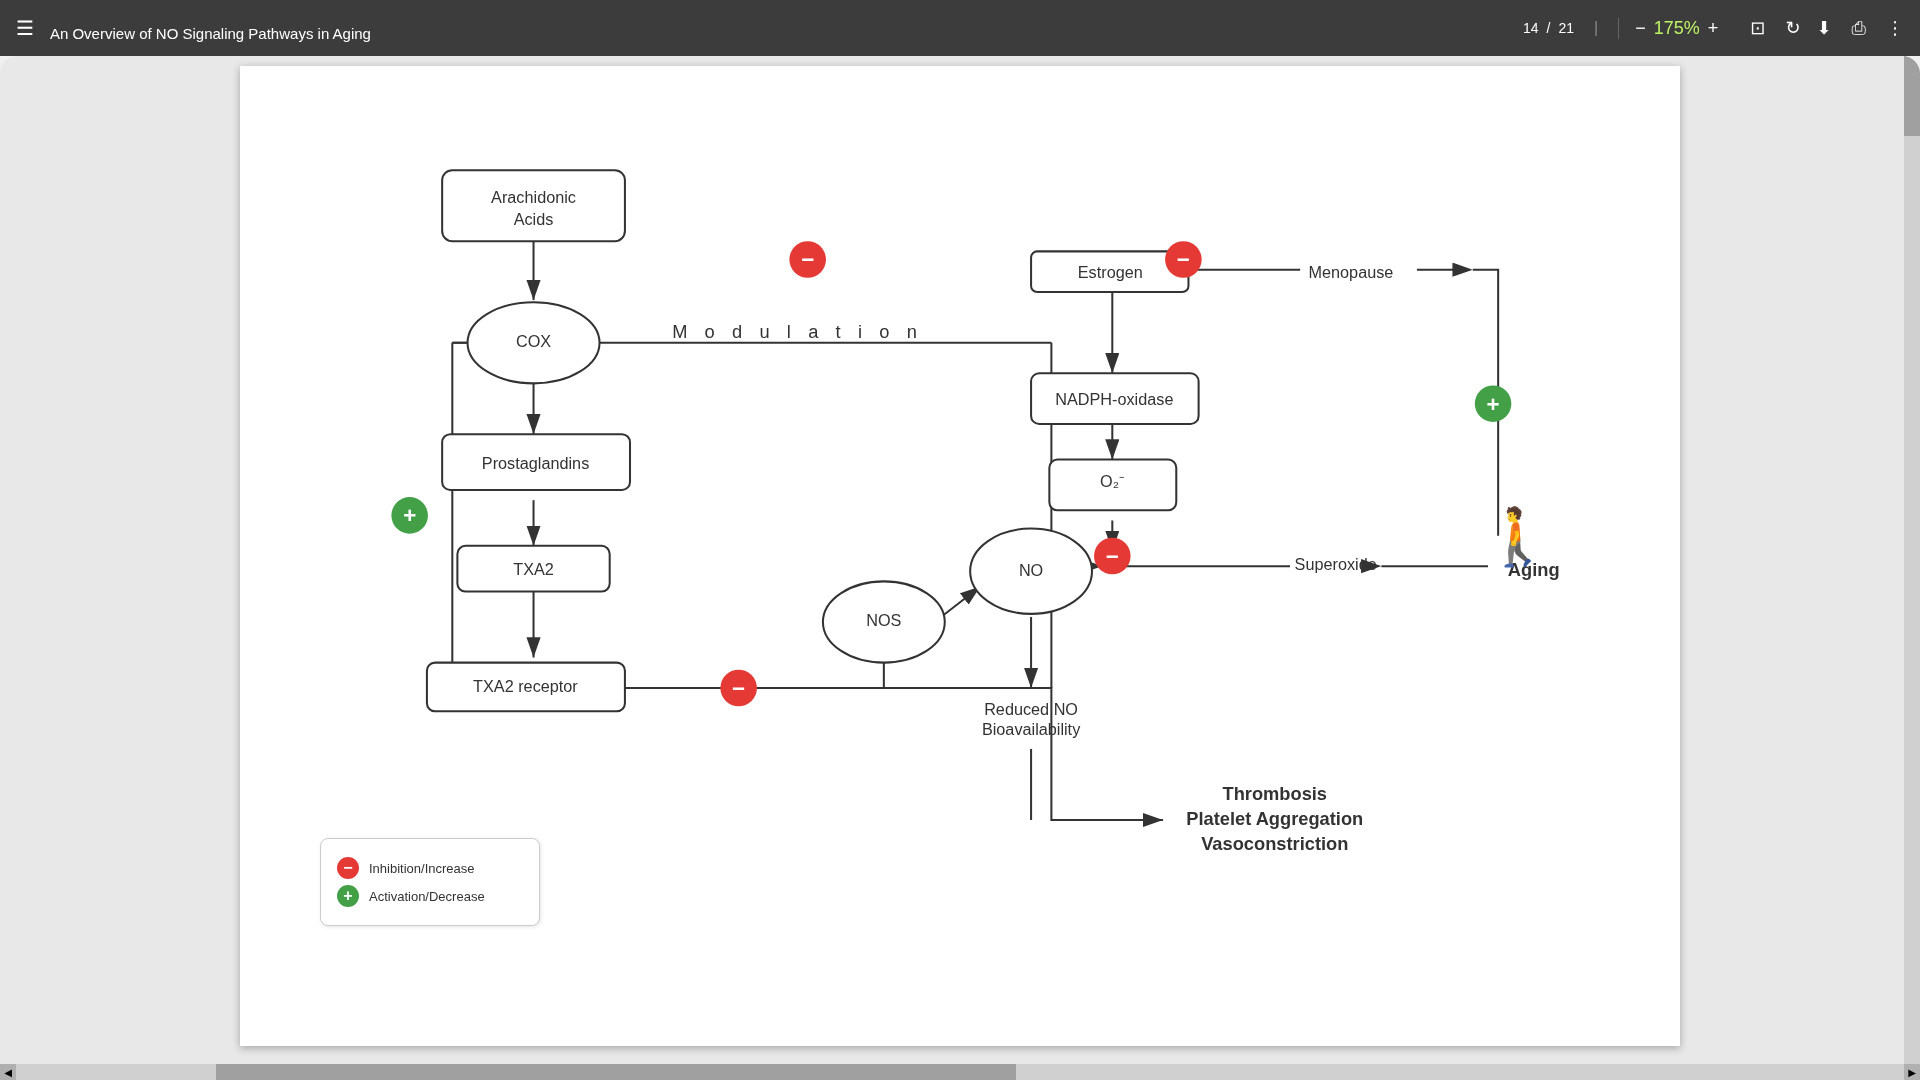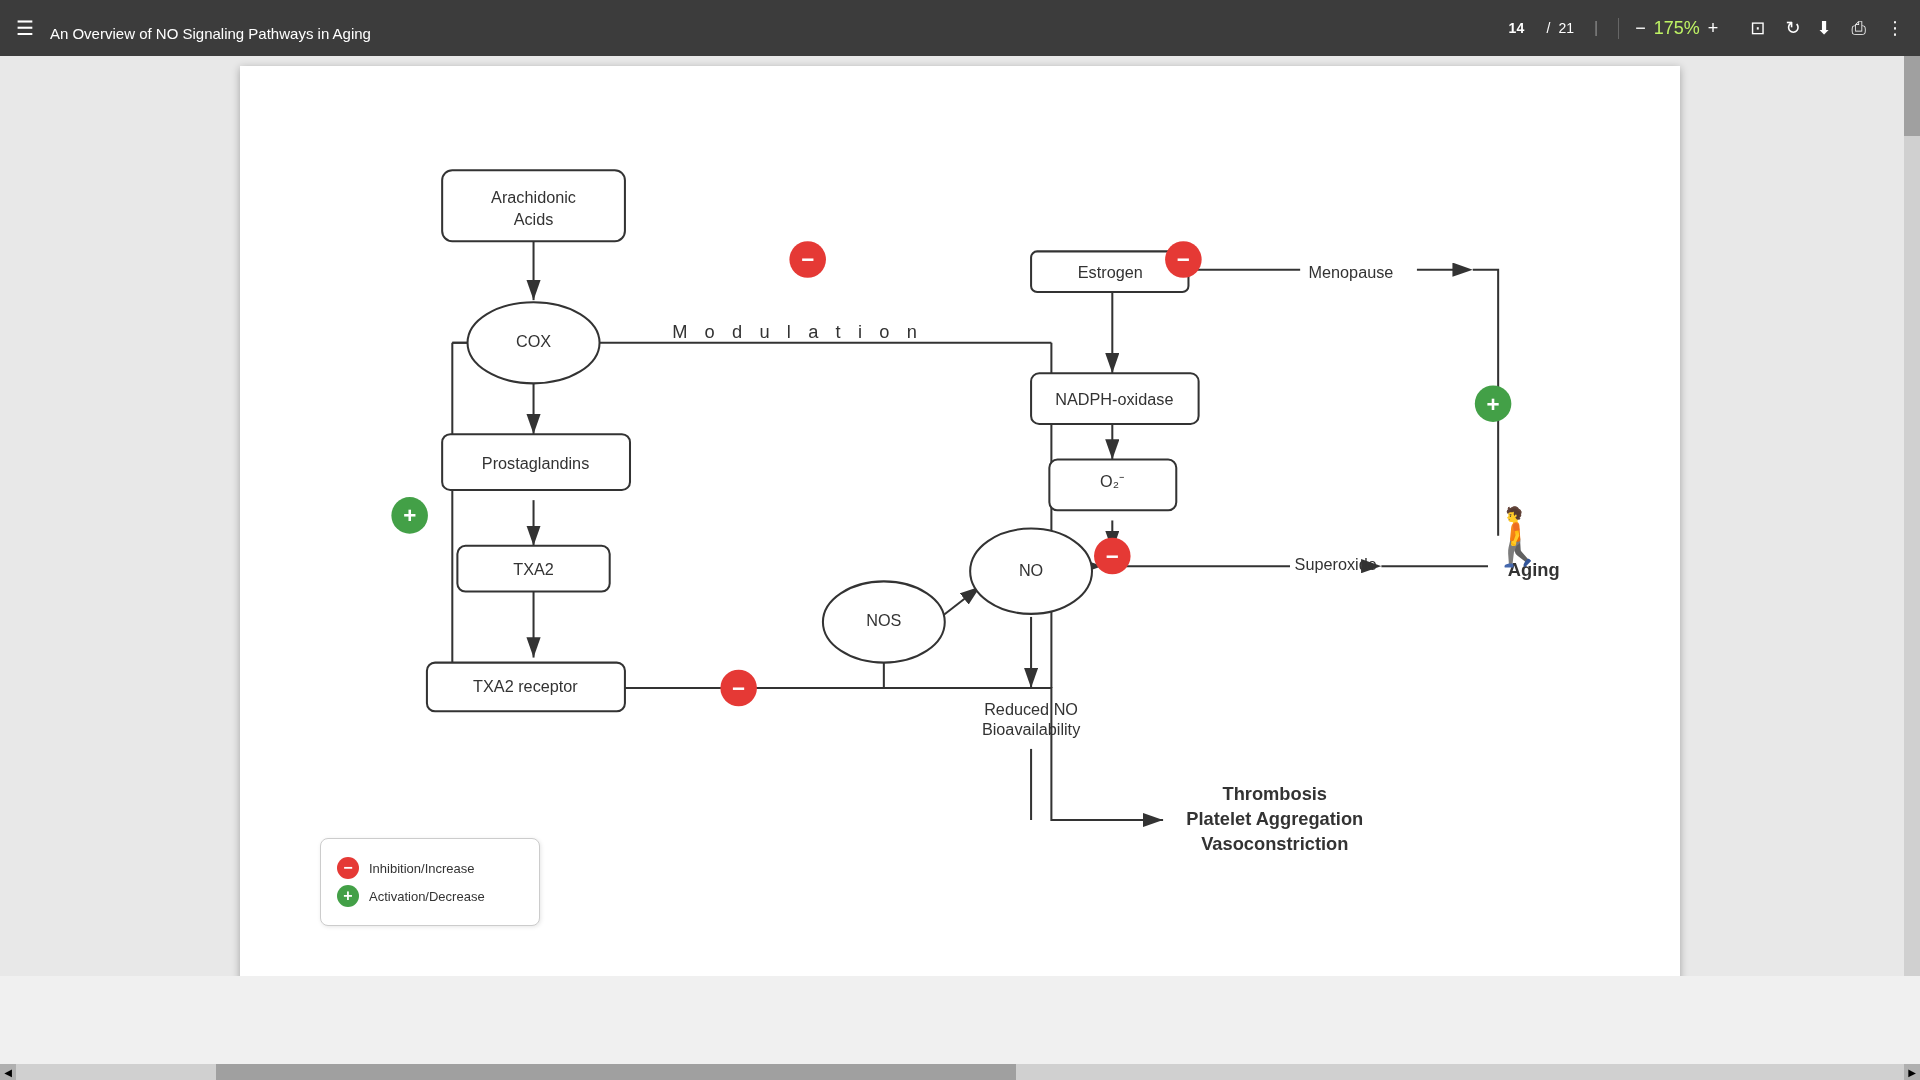--- a/index.html
+++ b/index.html
@@ -27,21 +27,21 @@
       gap: 8px;
       color: #fff;
       font-size: 14px;
     }
     #toolbar .page-nav input {
       background: transparent;
       border: none;
       color: #fff;
       font-size: 14px;
       width: 30px;
-      font-weight: bold;
+      text-align: right;
     }
     #toolbar .divider { color: #888; margin: 0 4px; }
     #toolbar .zoom-controls {
       display: flex;
       align-items: center;
       gap: 8px;
       color: #fff;
       font-size: 14px;
       border-left: 1px solid #666;
       padding-left: 16px;
@@ -62,26 +62,27 @@
       margin-left: auto;
     }
     #toolbar .right-icons span { color: #fff; font-size: 18px; cursor: pointer; }
 
     
     #content {
       position: absolute;
       top: 56px;
       left: 0;
       width: 1920px;
-      height: 920px;
+      height: 1024px;
       background: #e8e8e8;
       display: flex;
       justify-content: center;
       align-items: flex-start;
       overflow: hidden;
+      border-radius: 18px;
     }
 
     
     #pdf-page {
       position: relative;
       background: #fff;
       width: 1440px;
       height: 980px;
       margin-top: 10px;
       box-shadow: 0 2px 8px rgba(0,0,0,0.3);

